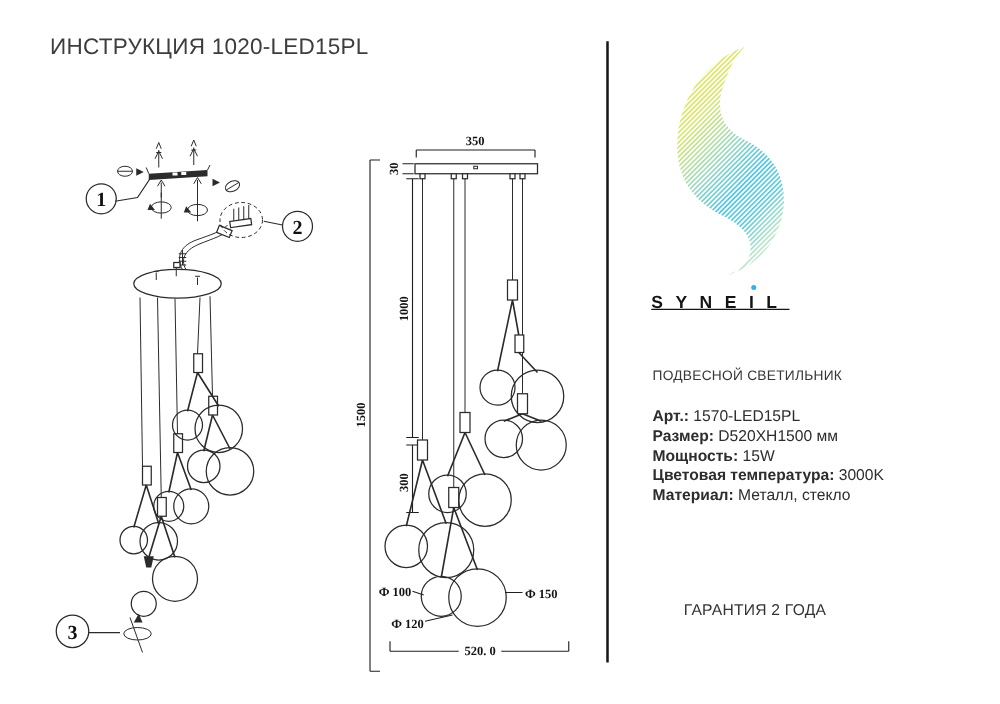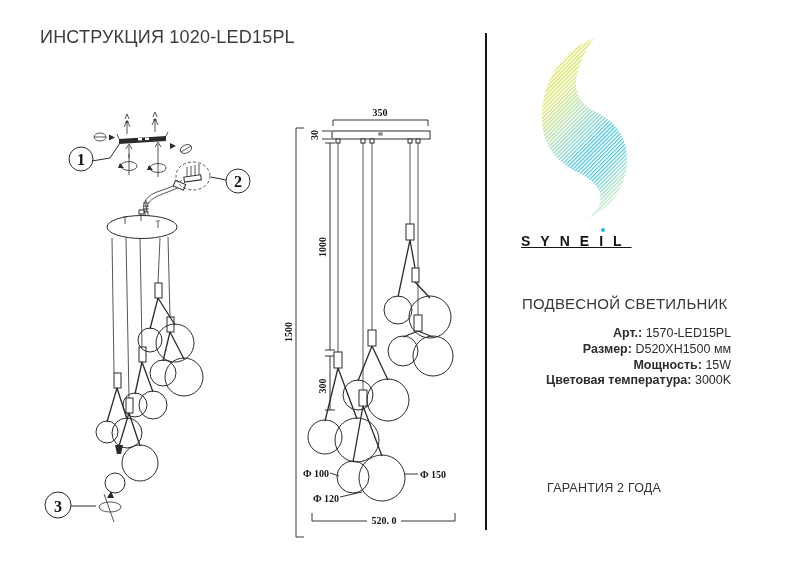--- a/index.html
+++ b/index.html
@@ -1,29 +1,29 @@
 <!DOCTYPE html>
 <html><head>
 <meta charset="utf-8">
 <style>
   html,body{margin:0;padding:0;background:#ffffff;}
   .page{position:relative;width:800px;height:563px;background:#ffffff;overflow:hidden;
-        font-family:"Liberation Sans",sans-serif;color:#2d2d2d;text-align:right;}
+        font-family:"Liberation Sans",sans-serif;color:#2d2d2d;}
   .title{position:absolute;left:40px;top:27px;font-size:18px;color:#3d3d3d;letter-spacing:.2px;}
   .divider{position:absolute;left:485px;top:33px;width:2px;height:497px;background:#161616;}
   .assembly-svg{position:absolute;left:30px;top:88px;width:235px;height:470px;}
   .tech-svg{position:absolute;left:283px;top:100px;width:200px;height:445px;}
   .logo-svg{position:absolute;left:535px;top:35px;width:98px;height:187px;}
   .wordmark{position:absolute;left:521px;top:233px;font-size:14px;font-weight:bold;color:#141414;
             letter-spacing:10px;white-space:nowrap;text-decoration:underline;}
   .brand-i{position:relative;}
   .brand-i::after{content:'';position:absolute;left:2px;top:-5px;width:4px;height:4px;border-radius:50%;background:#2ab5e2;}
-  .product-type{position:absolute;left:522px;top:295px;font-size:15px;color:#383838;letter-spacing:.2px;}
+  .product-type{position:absolute;left:522px;top:295px;font-size:11px;color:#383838;letter-spacing:.2px;}
   .specs{position:absolute;left:522px;top:326px;font-size:12.5px;line-height:15.8px;color:#2d2d2d;}
-  .spec-label{font-weight:bold;margin-left:24px;}
+  .spec-label{font-weight:bold;}
   .warranty{position:absolute;left:522px;top:481px;font-size:12.5px;color:#333;letter-spacing:.2px;margin-left:25px;}
   
   .ln{stroke:#2b2b2b;stroke-width:1;fill:none;}
   .thin{stroke:#2b2b2b;stroke-width:.8;fill:none;}
   .leg{stroke:#2b2b2b;stroke-width:1.3;fill:none;}
   .sock{stroke:#2b2b2b;stroke-width:1;fill:#ffffff;}
   .sph{stroke:#2b2b2b;stroke-width:1;fill:none;}
   .dimln{stroke:#1f1f1f;stroke-width:.9;fill:none;}
   .dimtx{font-family:"Liberation Serif",serif;font-weight:bold;font-size:10px;fill:#141414;}
   .steptx{font-family:"Liberation Serif",serif;font-weight:bold;font-size:16px;fill:#111;}
@@ -257,17 +257,18 @@
 
   <div class="wordmark"><span>SYNE</span><span class="brand-i">I</span><span>L</span></div>
 
   <div class="product-type">ПОДВЕСНОЙ СВЕТИЛЬНИК</div>
 
   <div class="specs">
     <div><span class="spec-label">Арт.:</span> <span>1570-LED15PL</span></div>
     <div><span class="spec-label">Размер:</span> <span>D520XH1500 мм</span></div>
     <div><span class="spec-label">Мощность:</span> <span>15W</span></div>
     <div><span class="spec-label">Цветовая температура:</span> <span>3000K</span></div>
+    <div><span class="spec-label">Материал:</span> <span>Металл, стекло</span></div>
   </div>
 
   <div class="warranty">ГАРАНТИЯ 2 ГОДА</div>
 
 </div>
 
 </body></html>

